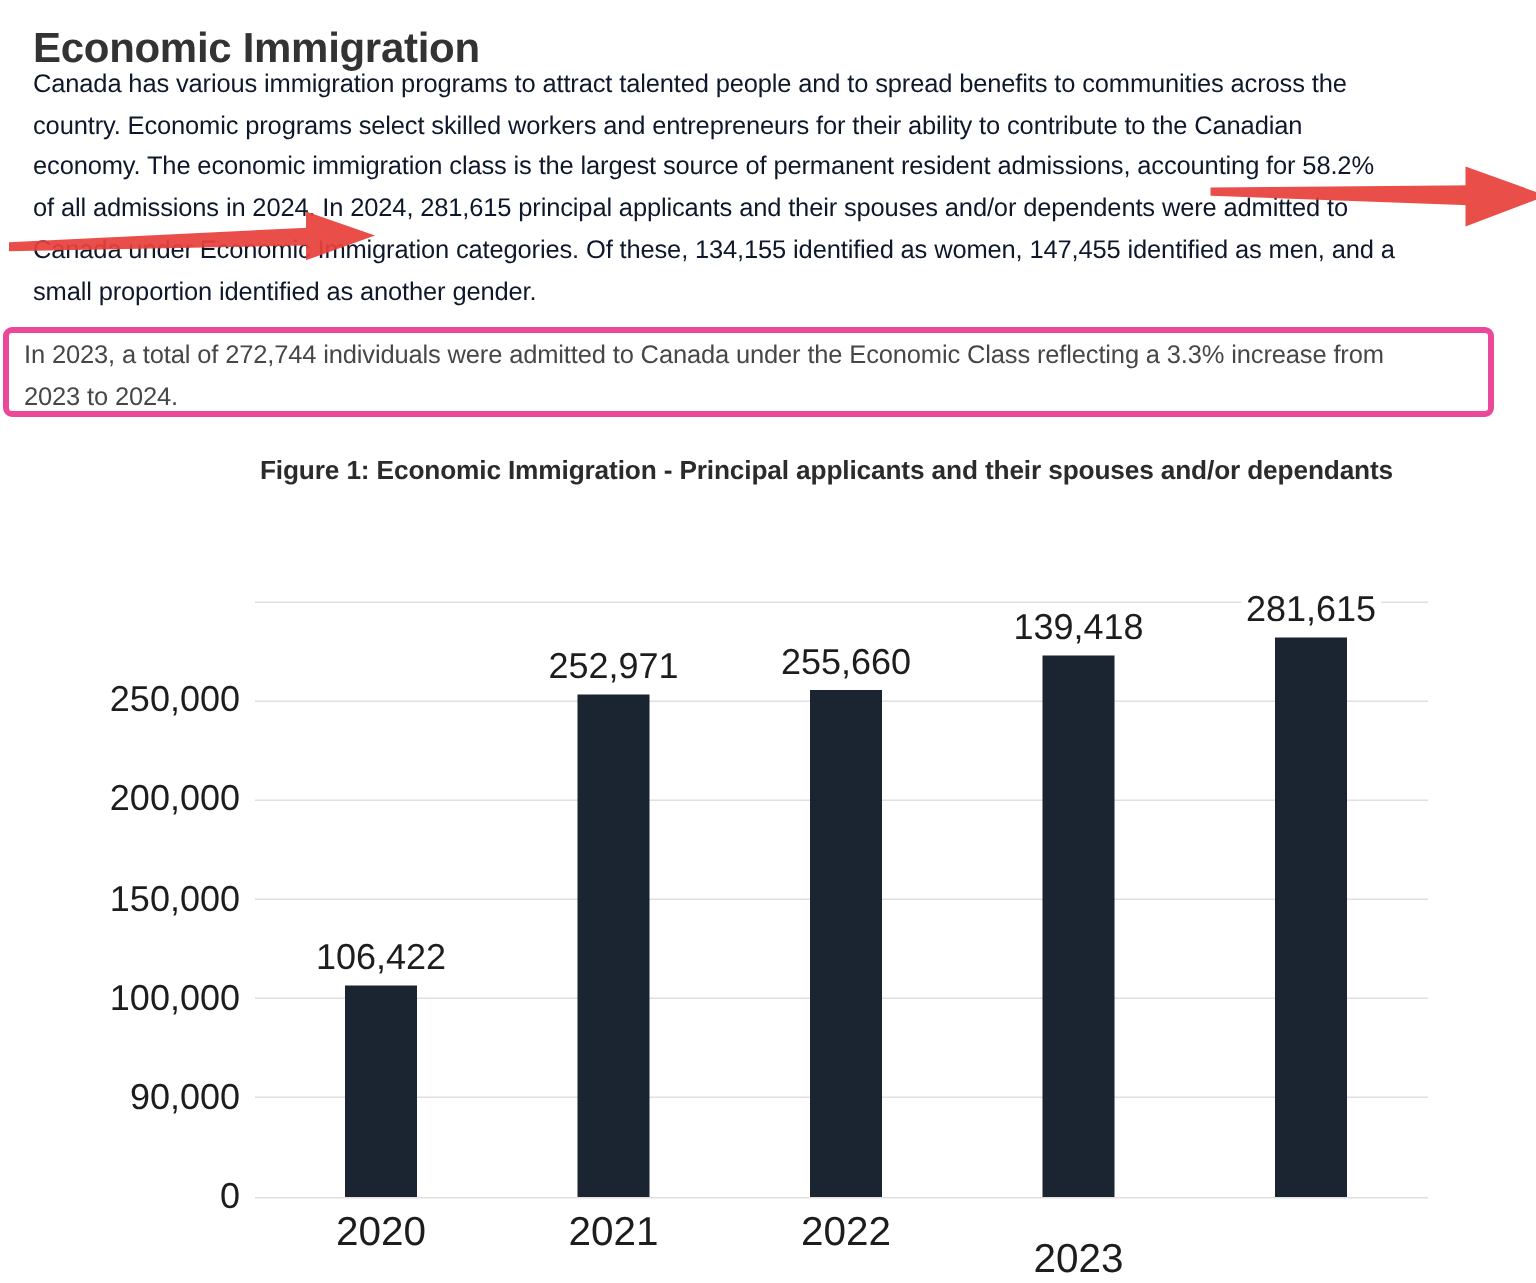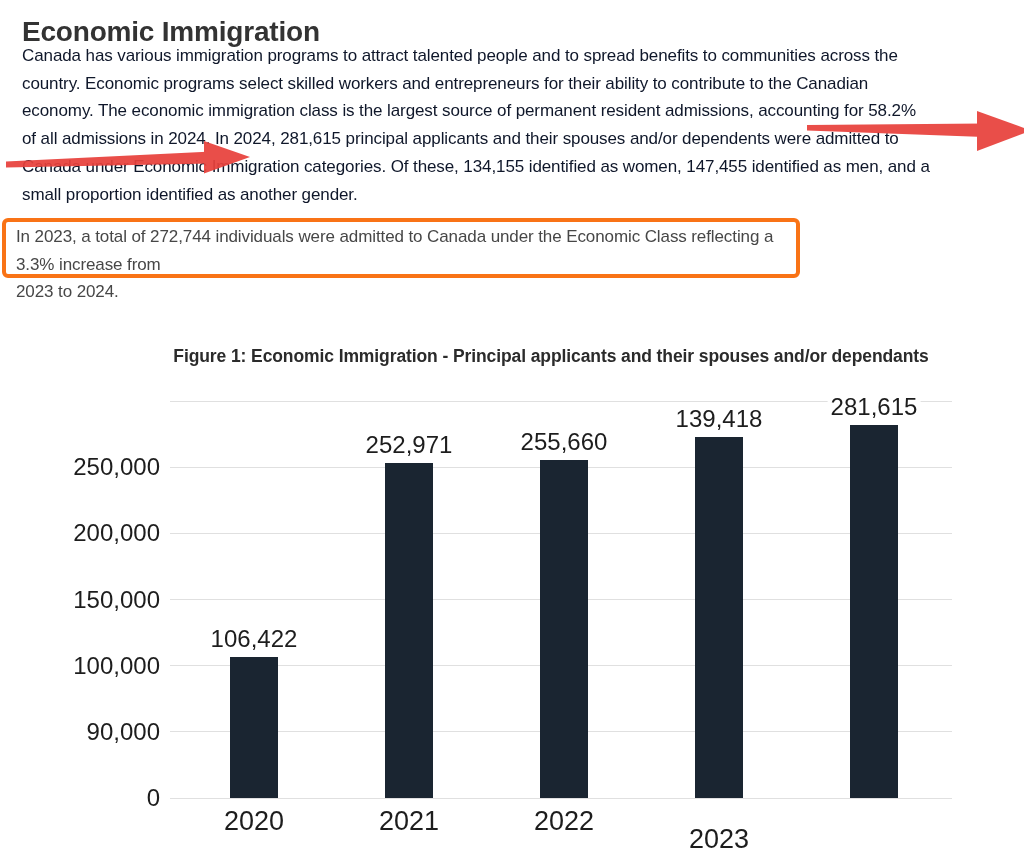--- a/index.html
+++ b/index.html
@@ -13,35 +13,34 @@
     font-size: 28px; font-weight: 700; color: #333333; letter-spacing: -0.2px;
   }
 
   p.para {
     position: absolute; left: 22px; top: 42px; width: 988px;
     font-size: 17px; line-height: 27.7px; color: #0f172a;
     white-space: pre-line; letter-spacing: -0.1px;
   }
 
   .highlight-box {
-    position: absolute; left: 2px; top: 218px; width: 798px; height: 60px;
-    border: 4px solid #f97316; border-radius: 6px; background: transparent;
+    position: absolute; left: 2px; top: 218px; width: 994px; height: 60px;
+    border: 4px solid #ec4899; border-radius: 6px; background: transparent;
   }
   .highlight-box p.hl {
     position: static; width: 100%;
     padding: 1px 10px 0 10px;
     font-size: 17px; line-height: 27.5px; color: #474747;
     white-space: pre-line; letter-spacing: -0.1px;
   }
 
   .fig-title {
     position: absolute; left: 81px; top: 303px; width: 940px;
     text-align: center; font-size: 17.5px; font-weight: 700; color: #2b2b2b;
     letter-spacing: -0.1px;
-    margin-top: 43px;
   }
 
   .chart { position: absolute; left: 0; top: 375px; width: 1024px; height: 478px; }
   .gridline { position: absolute; height: 1px; background: #e0e0e0; z-index: 1; }
   .ytick {
     position: absolute; left: 20px; width: 140px; height: 30px; line-height: 30px;
     text-align: right; font-size: 24px; color: #1d1d1d; z-index: 2;
   }
   .bar { position: absolute; z-index: 3; }
   .vlabel {

